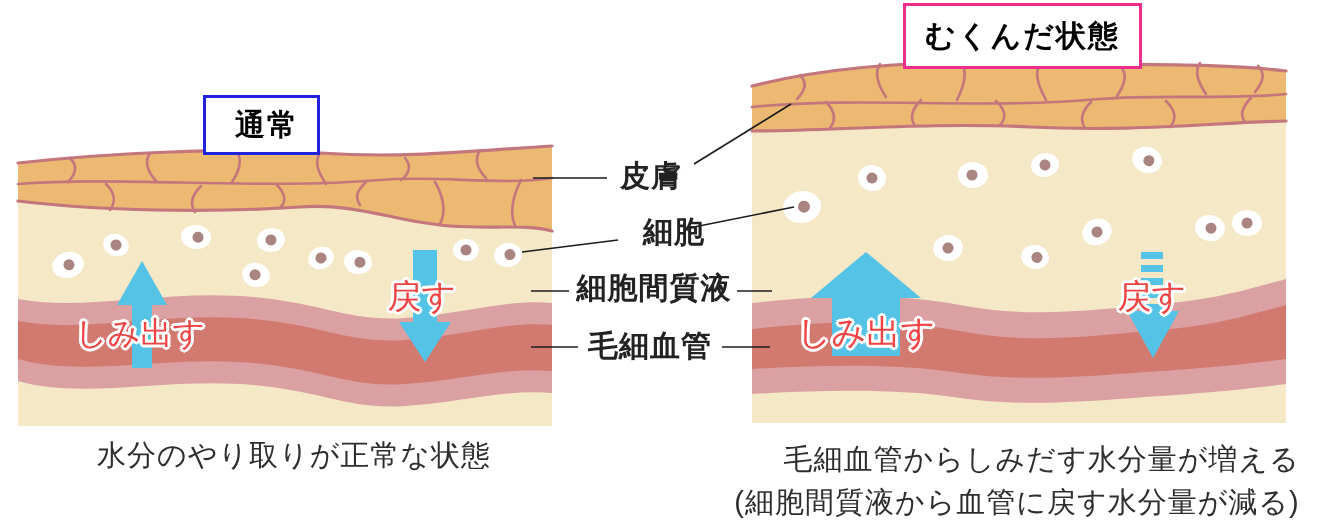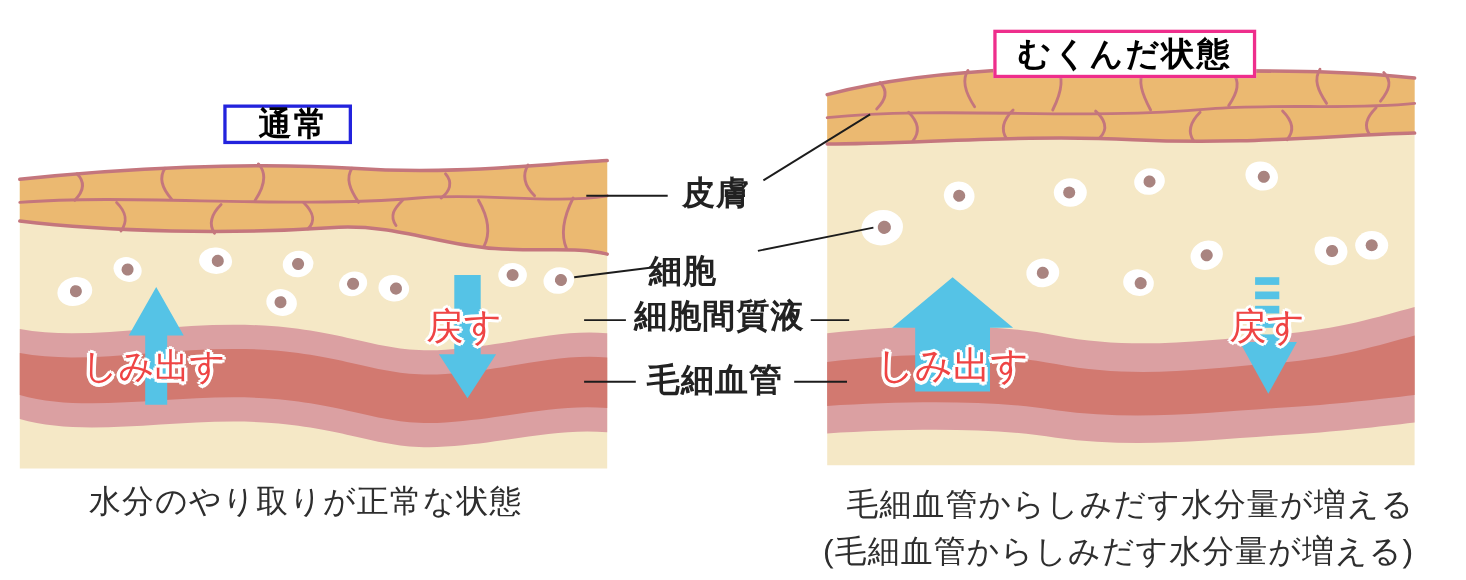--- a/index.html
+++ b/index.html
@@ -21,22 +21,22 @@
   .leader{stroke:#1c1c1c;stroke-width:1.7;fill:none;}
   
   .lbl{
     position:absolute;transform:translate(-50%,-50%);
     font-size:30px;color:var(--label-text);white-space:nowrap;letter-spacing:1px;font-weight:bold;
   }
   .titlebox{
     position:absolute;background:#fff;display:flex;align-items:center;justify-content:center;
     font-weight:bold;font-size:30px;color:#000;letter-spacing:2px;box-sizing:border-box;
   }
-  .titlebox.normal{left:203px;top:95px;width:117px;height:36px;border:3px solid var(--normal-box-border);padding-left:11px;}
-  .titlebox.swollen{left:903px;top:3px;width:239px;height:44px;border:3px solid var(--swollen-box-border);margin-top:24px;}
+  .titlebox.normal{left:203px;top:95px;width:117px;height:60px;border:3px solid var(--normal-box-border);padding-left:11px;}
+  .titlebox.swollen{left:903px;top:3px;width:239px;height:66px;border:3px solid var(--swollen-box-border);}
   .arrowlbl{
     position:absolute;transform:translate(-50%,-50%);font-size:34px;color:#ef4444;white-space:nowrap;
     text-shadow:-2px -2px 0 #fff,2px -2px 0 #fff,-2px 2px 0 #fff,2px 2px 0 #fff,
                  0 -3px 0 #fff,0 3px 0 #fff,-3px 0 0 #fff,3px 0 0 #fff;
   }
   .caption{
     position:absolute;transform:translate(-50%,-50%);font-size:29px;color:#2e2e2e;
     white-space:nowrap;text-align:center;letter-spacing:1px;
   }
   .caption .cap-line{line-height:43px;text-align:right;}
@@ -216,28 +216,28 @@
   </svg>
 
   <div class="titlebox normal">
     <span>通常</span>
   </div>
   <div class="titlebox swollen">
     <span>むくんだ状態</span>
   </div>
 
   <div class="lbl" style="left:651px;top:176px;">皮膚</div>
-  <div class="lbl" style="left:621px;top:232px;margin-top:15px;">細胞</div>
+  <div class="lbl" style="left:674px;top:232px;">細胞</div>
   <div class="lbl" style="left:650px;top:346px;">毛細血管</div>
   <div class="lbl" style="left:654px;top:288px;">細胞間質液</div>
 
   <div class="arrowlbl" style="left:140px;top:334px;font-size:32px;">しみ出す</div>
   <div class="arrowlbl" style="left:422px;top:297px;">戻す</div>
   <div class="arrowlbl" style="left:866px;top:333px;">しみ出す</div>
   <div class="arrowlbl" style="left:1152px;top:297px;">戻す</div>
 
-  <div class="caption" style="left:278px;top:456px;text-align:right;">水分のやり取りが正常な状態</div>
+  <div class="caption" style="left:294px;top:456px;text-align:right;">水分のやり取りが正常な状態</div>
   <div class="caption" style="left:1017px;top:481px;">
     <div class="cap-line">毛細血管からしみだす水分量が増える</div>
-    <div class="cap-line">(毛細血管からしみだす水分量が増える)</div>
+    <div class="cap-line">(細胞間質液から血管に戻す水分量が減る)</div>
   </div>
 
 </div>
 
 </body></html>

